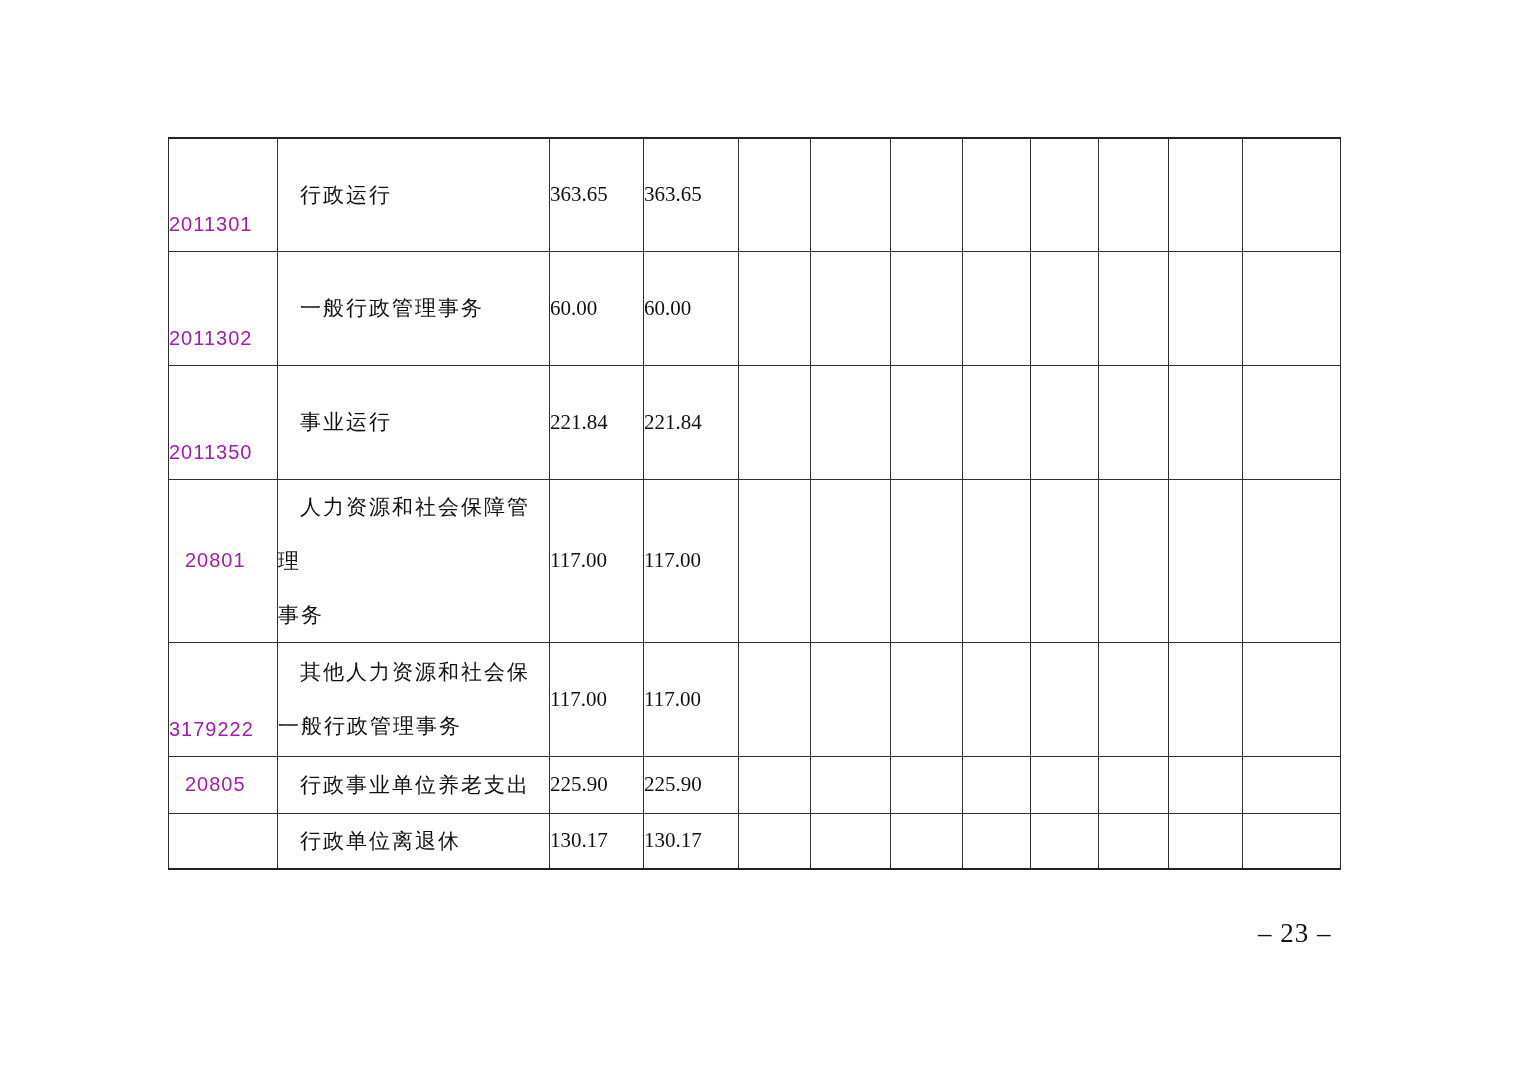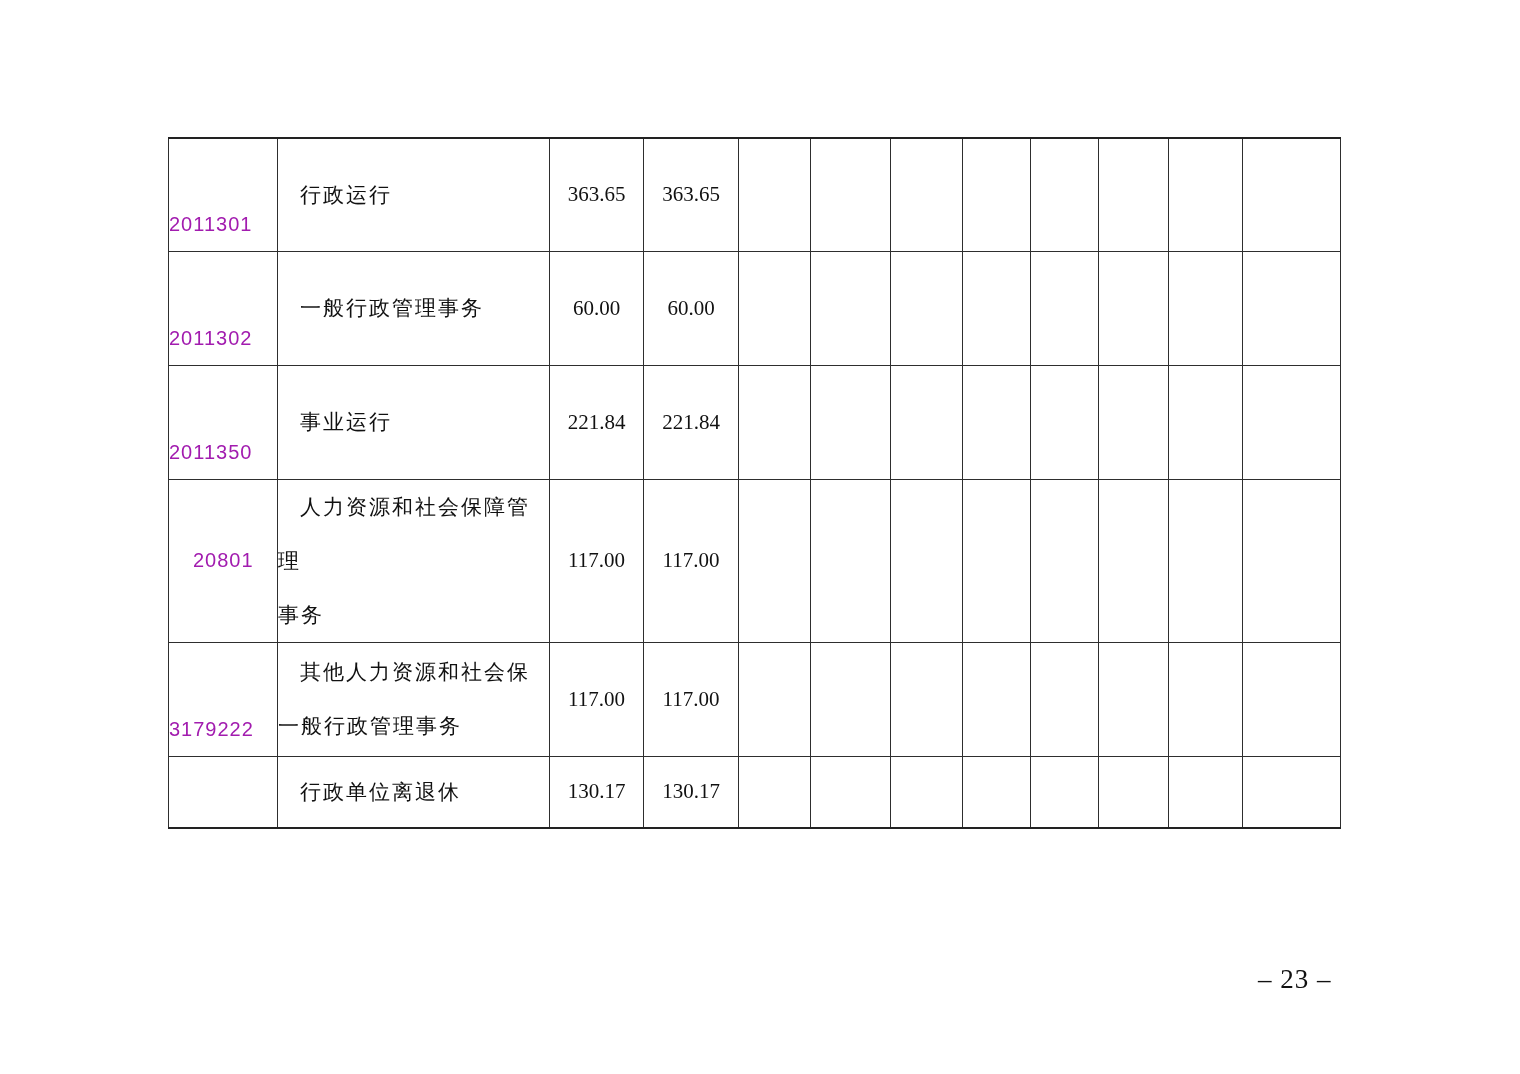--- a/index.html
+++ b/index.html
@@ -32,44 +32,44 @@
   table.budget-table tr:last-child > td {
     border-bottom: 2px solid #222222;
   }
   td.code-cell {
     font-family: "Liberation Sans", sans-serif;
     font-size: 20px;
     letter-spacing: 1px;
     padding-left: 10px;
     color: #a21caf;
   }
-  td.code-cell.code-indent-1 { padding-left: 24px; margin-top: 20px; }
+  td.code-cell.code-indent-1 { padding-left: 16px; margin-top: 20px; }
   td.code-cell.code-valign-bottom {
     vertical-align: bottom;
     padding-bottom: 15px;
   }
   td.name-cell {
     font-size: 21px;
     letter-spacing: 2px;
     line-height: 54px;
     padding-left: 10px;
     padding-right: 6px;
   }
   td.name-cell.name-indent-1 { text-indent: 22px; margin-top: 16px; }
   td.amount-cell {
     font-size: 21px;
-    text-align: center;
+    text-align: left;
     padding-right: 11px;
     font-variant-numeric: lining-nums;
   }
   td.empty-cell { }
   .page-number {
     position: absolute;
     left: 1258px;
-    top: 964px;
+    top: 918px;
     font-size: 27px;
     letter-spacing: 1px;
     color: #111111;
     white-space: pre;
   }
 </style>
 </head>
 <body>
 
 <div class="page">
@@ -153,21 +153,35 @@
           <td class="amount-cell"><span>117.00</span></td>
           <td class="empty-cell"></td>
           <td class="empty-cell"></td>
           <td class="empty-cell"></td>
           <td class="empty-cell"></td>
           <td class="empty-cell"></td>
           <td class="empty-cell"></td>
           <td class="empty-cell"></td>
           <td class="empty-cell"></td>
         </tr>
-        <tr style="height: 72px;">
+        <tr style="height: 57px;">
+          <td class="code-cell code-indent-1"><span>20805</span></td>
+          <td class="name-cell name-indent-1"><span>行政事业单位养老支出</span></td>
+          <td class="amount-cell"><span>225.90</span></td>
+          <td class="amount-cell"><span>225.90</span></td>
+          <td class="empty-cell"></td>
+          <td class="empty-cell"></td>
+          <td class="empty-cell"></td>
+          <td class="empty-cell"></td>
+          <td class="empty-cell"></td>
+          <td class="empty-cell"></td>
+          <td class="empty-cell"></td>
+          <td class="empty-cell"></td>
+        </tr>
+        <tr style="height: 56px;">
           <td class="code-cell"></td>
           <td class="name-cell name-indent-1"><span>行政单位离退休</span></td>
           <td class="amount-cell"><span>130.17</span></td>
           <td class="amount-cell"><span>130.17</span></td>
           <td class="empty-cell"></td>
           <td class="empty-cell"></td>
           <td class="empty-cell"></td>
           <td class="empty-cell"></td>
           <td class="empty-cell"></td>
           <td class="empty-cell"></td>

